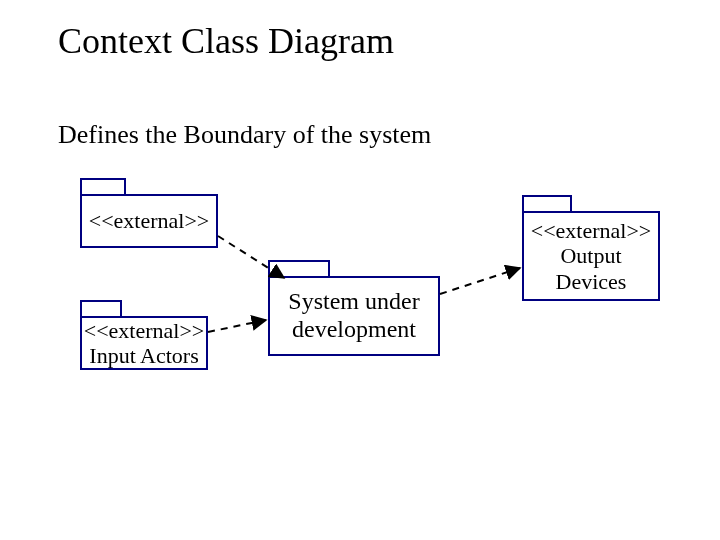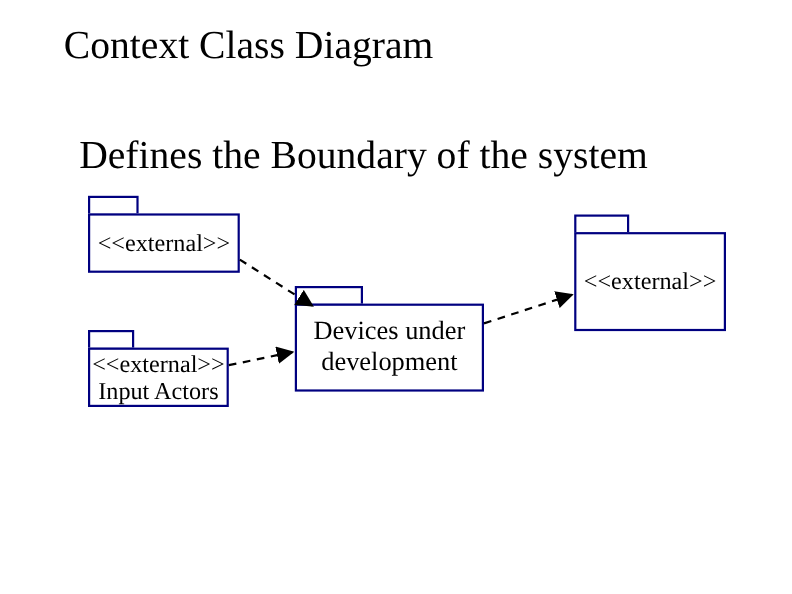--- a/index.html
+++ b/index.html
@@ -17,23 +17,23 @@
     height: 472px;
   }
   .title {
     position: absolute;
     left: 58px;
     top: 20px;
     font-size: 36px;
   }
   .subtitle {
     position: absolute;
-    left: 72px;
+    left: 58px;
     top: 120px;
-    font-size: 36px;
+    font-size: 26px;
   }
   .bodytext {
     position: absolute;
     left: 32px;
     top: 405px;
     width: 655px;
     font-size: 24px;
     line-height: 1.25;
   }
   .pkg {
@@ -95,29 +95,30 @@
       <span>
         <span>&lt;&lt;external&gt;&gt;</span><br>
         <span>Input Actors</span>
       </span>
     </div>
   </div>
 
   <div class="pkg" style="left:268px; top:260px;">
     <div class="tab" style="width:62px;"></div>
     <div class="body" style="width:172px; height:80px; font-size:24px;">
-      <span>Devices under development</span>
+      <span>System under development</span>
     </div>
   </div>
 
   <div class="pkg" style="left:522px; top:195px;">
     <div class="tab" style="width:50px;"></div>
     <div class="body" style="width:138px; height:90px;">
       <span>
         <span>&lt;&lt;external&gt;&gt;</span><br>
+        <span>Output Devices</span>
       </span>
     </div>
   </div>
 
   <svg class="connectors" viewBox="0 0 720 540">
     <defs>
       <marker id="arrow" viewBox="0 0 10 10" refX="9" refY="5" markerWidth="8" markerHeight="8" orient="auto-start-reverse">
         <path d="M 0 0 L 10 5 L 0 10 z" fill="#000000"></path>
       </marker>
     </defs>

